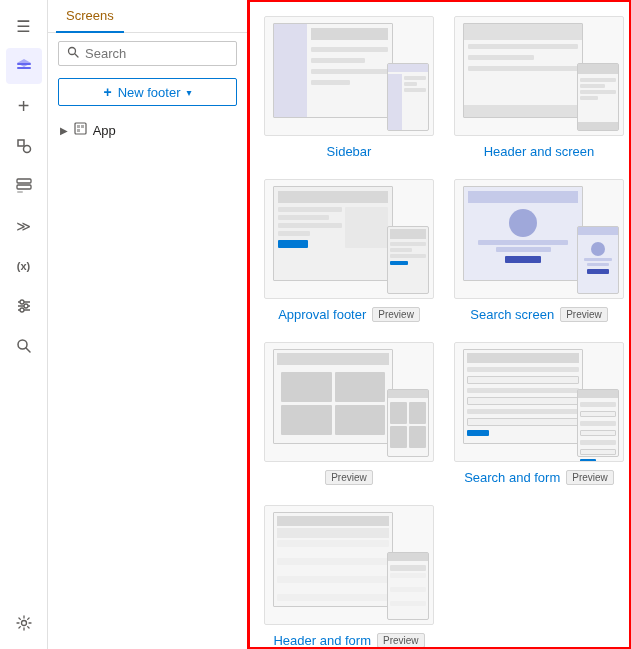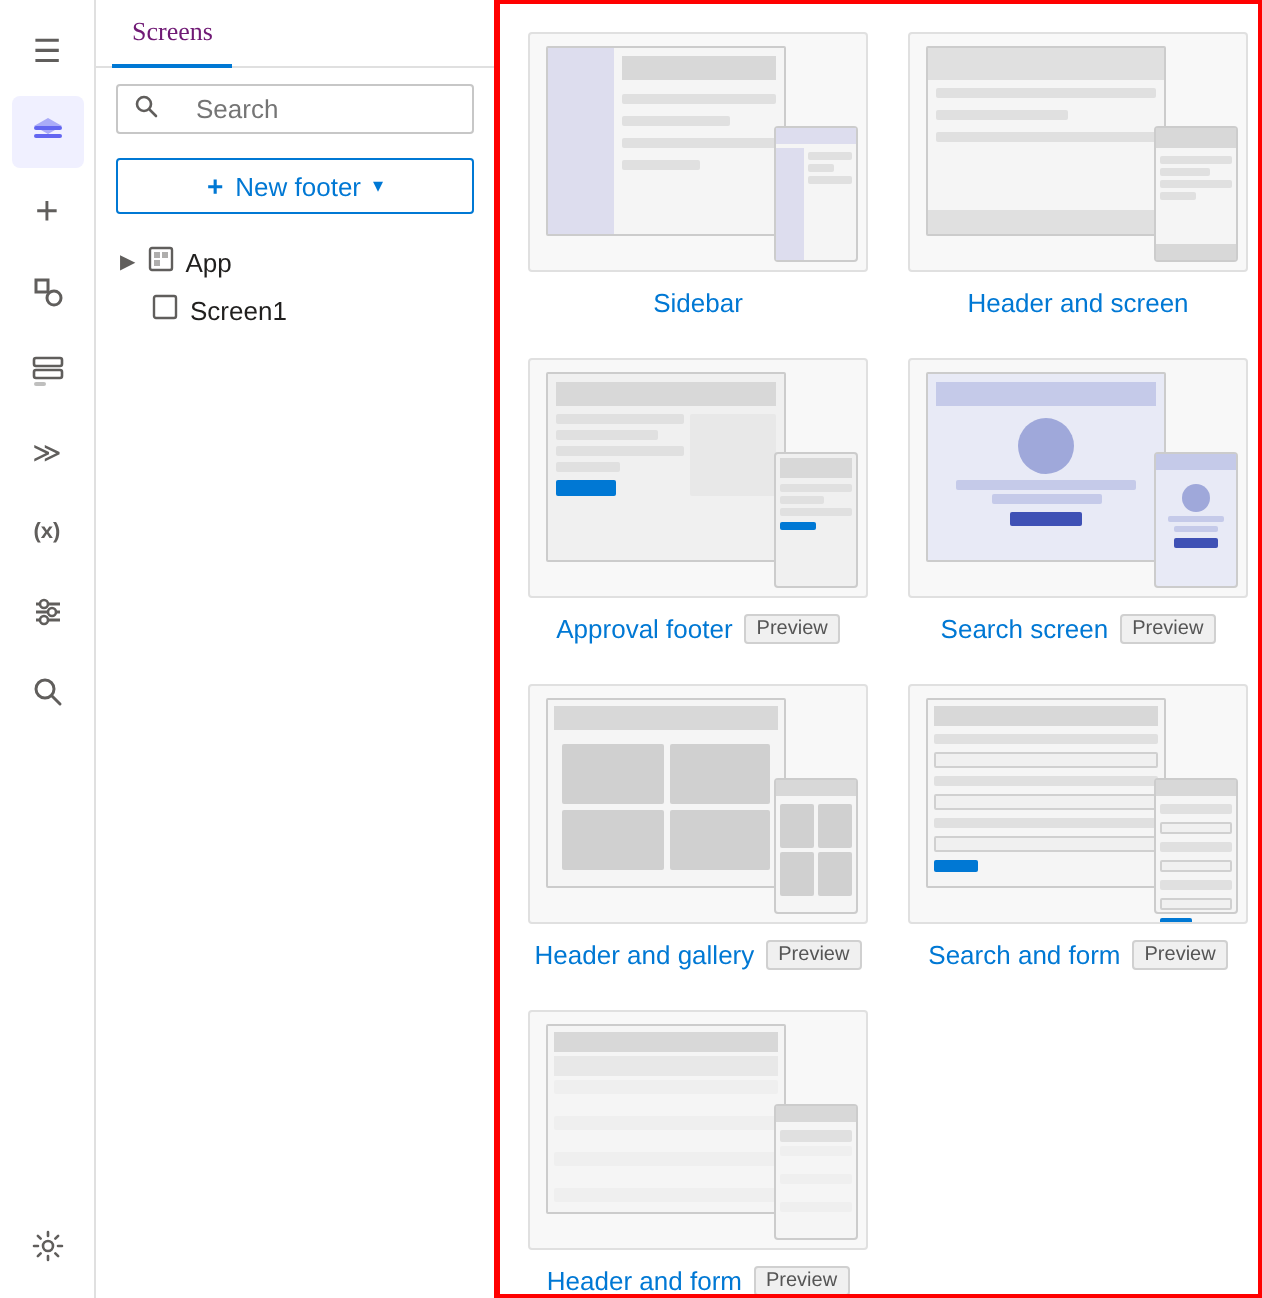--- a/index.html
+++ b/index.html
@@ -47,28 +47,28 @@
       padding: 12px 12px 8px 16px;
       border-bottom: 1px solid #f0f0f0;
     }
     .panel-title { font-size: 14px; font-weight: 600; color: #201f1e; }
     .close-btn { cursor: pointer; color: #605e5c; font-size: 16px; }
     .panel-tabs { display: flex; padding: 0 8px; border-bottom: 1px solid #e0e0e0; }
     .panel-tab {
       padding: 8px 10px; font-size: 13px; cursor: pointer; color: #605e5c;
       border-bottom: 2px solid transparent; margin-bottom: -1px;
     }
-    .panel-tab.active { color: #701a75; border-bottom-color: #0078d4; font-weight: 500; font-family: Liberation Serif, serif; }
+    .panel-tab.active { color: #a16207; border-bottom-color: #0078d4; font-weight: 500; }
 
     .search-box {
       margin: 8px 10px;
       border: 1px solid #c7c7c7;
       border-radius: 2px;
       display: flex; align-items: center;
-      padding: 4px 8px; gap: 19px;
+      padding: 4px 8px; gap: 6px;
       background: #fff;
     }
     .search-box input {
       border: none; outline: none; font-size: 13px; color: #201f1e; width: 100%;
     }
     .search-icon { color: #605e5c; font-size: 12px; }
 
     .new-screen-btn {
       margin: 4px 10px 8px 10px;
       border: 1.5px solid #0078d4;
@@ -259,28 +259,20 @@
       <span class="tree-chevron">▶</span>
       <span class="tree-item-icon">
         <svg width="13" height="13" viewBox="0 0 13 13">
           <rect x="1" y="1" width="11" height="11" rx="1" fill="none" stroke="#605e5c" stroke-width="1.2"></rect>
           <rect x="3" y="3" width="3" height="3" fill="#605e5c" opacity="0.5"></rect>
           <rect x="7" y="3" width="3" height="3" fill="#605e5c" opacity="0.5"></rect>
           <rect x="3" y="7" width="3" height="3" fill="#605e5c" opacity="0.5"></rect>
         </svg>
       </span>
       <span>App</span>
-    </div>
-    <div class="tree-item" style="padding-left:28px;">
-      <span class="tree-item-icon">
-        <svg width="13" height="13" viewBox="0 0 13 13">
-          <rect x="1" y="1" width="11" height="11" rx="1" fill="none" stroke="#605e5c" stroke-width="1.2"></rect>
-        </svg>
-      </span>
-      <span>Screen1</span>
     </div>
   </div>
 </div>
 
 <div class="main-content">
   <div class="templates-grid">
 
     <div class="template-item">
       <div class="template-thumb">
         <div class="thumb-complex">
@@ -428,21 +420,20 @@
             <div style="padding:2px;display:grid;grid-template-columns:1fr 1fr;gap:2px;">
               <div style="height:22px;background:#d0d0d0;border-radius:1px;"></div>
               <div style="height:22px;background:#d0d0d0;border-radius:1px;"></div>
               <div style="height:22px;background:#d0d0d0;border-radius:1px;"></div>
               <div style="height:22px;background:#d0d0d0;border-radius:1px;"></div>
             </div>
           </div>
         </div>
       </div>
       <div class="template-label">
-        <span>Header and gallery</span>
         <span class="preview-badge">Preview</span>
       </div>
     </div>
 
     <div class="template-item">
       <div class="template-thumb">
         <div class="thumb-complex">
           <div class="thumb-desktop" style="left:8px;top:6px;">
             <div style="padding:3px;">
               <div style="height:10px;background:#d8d8d8;margin-bottom:4px;"></div>

